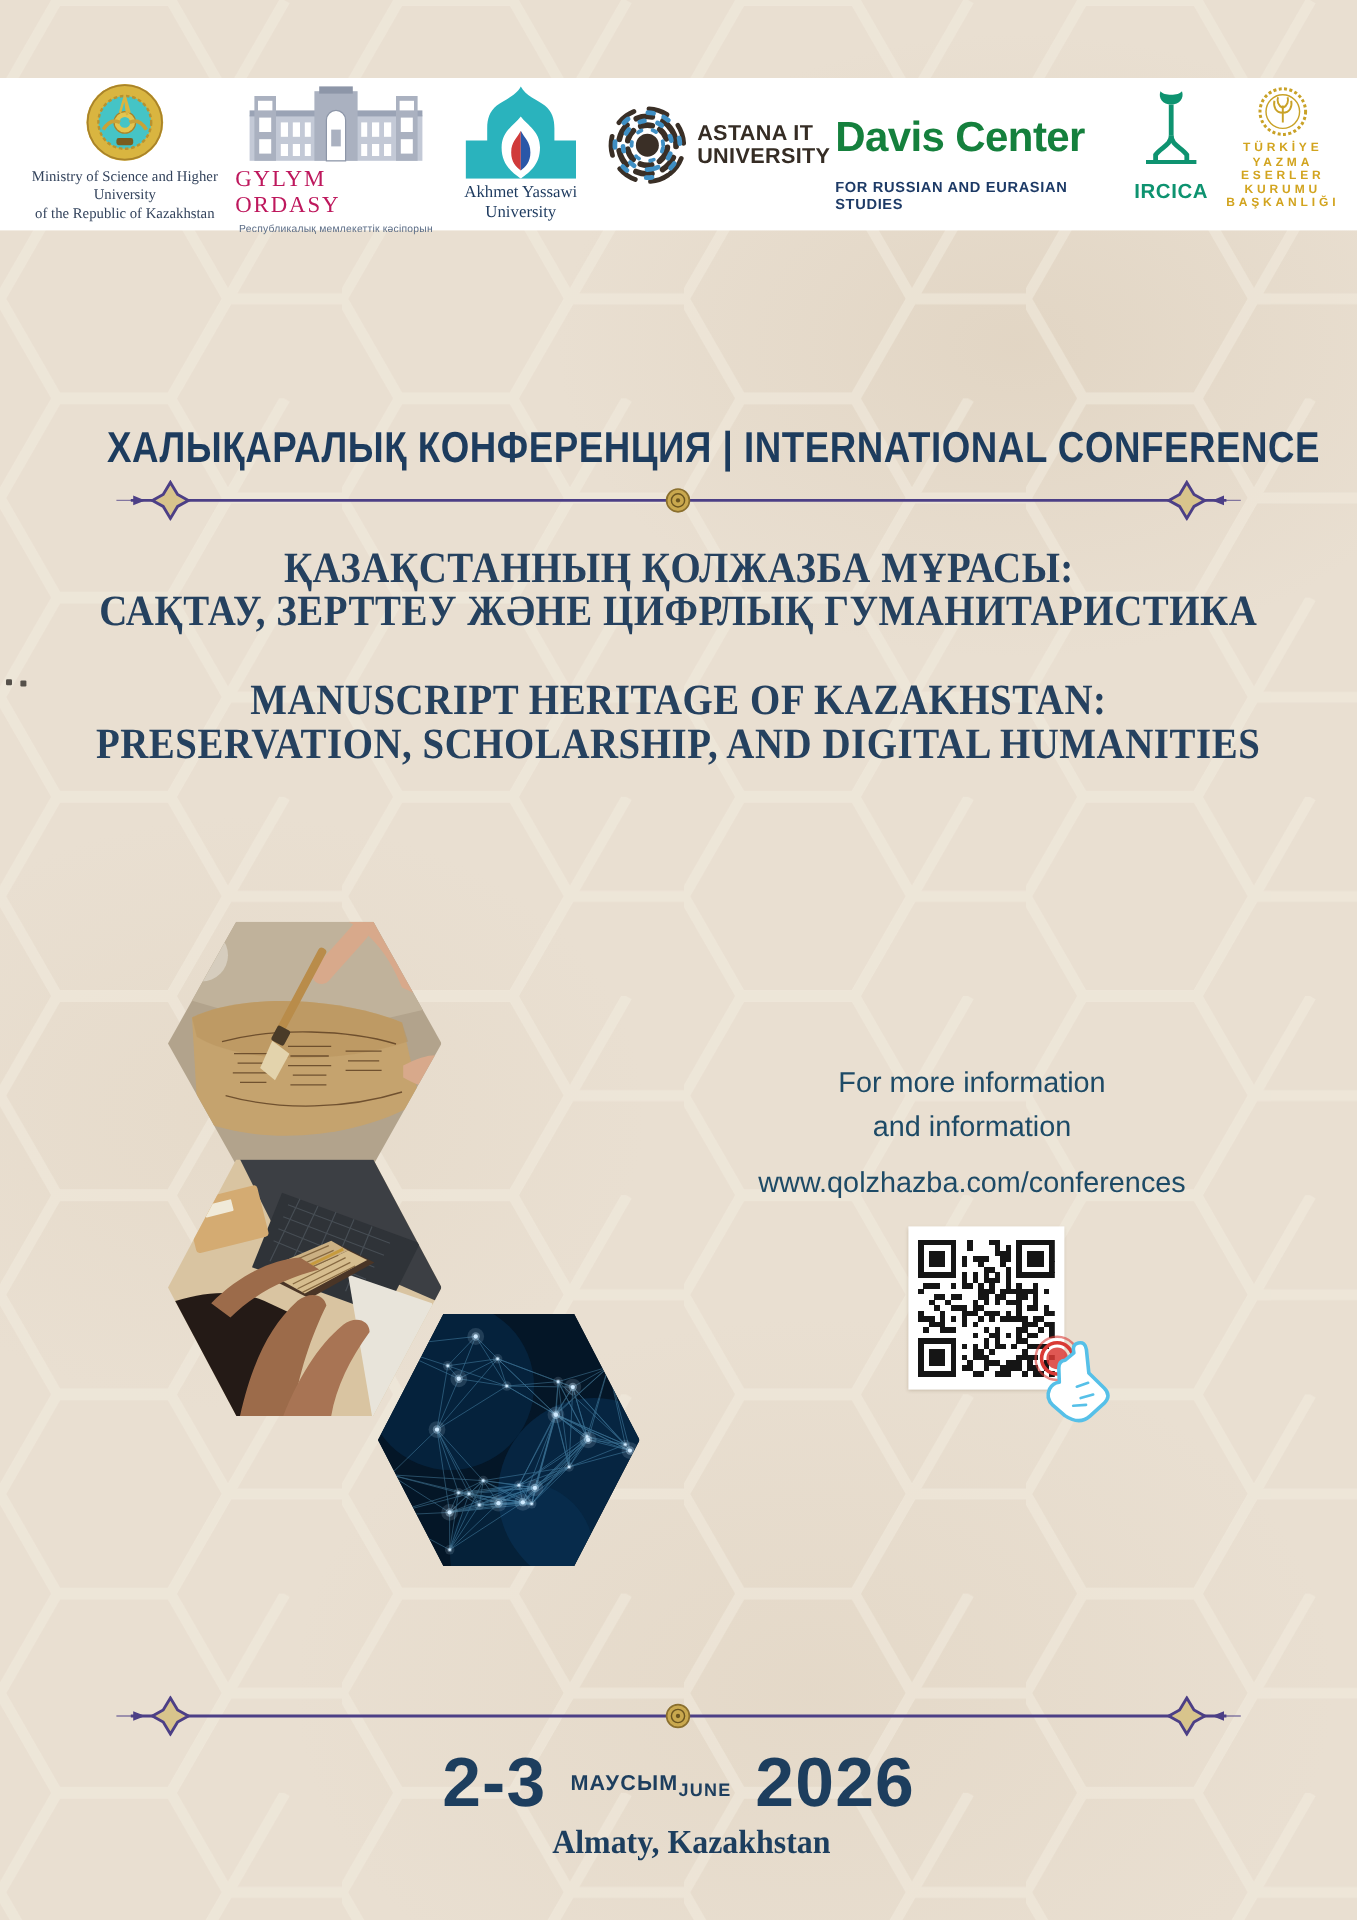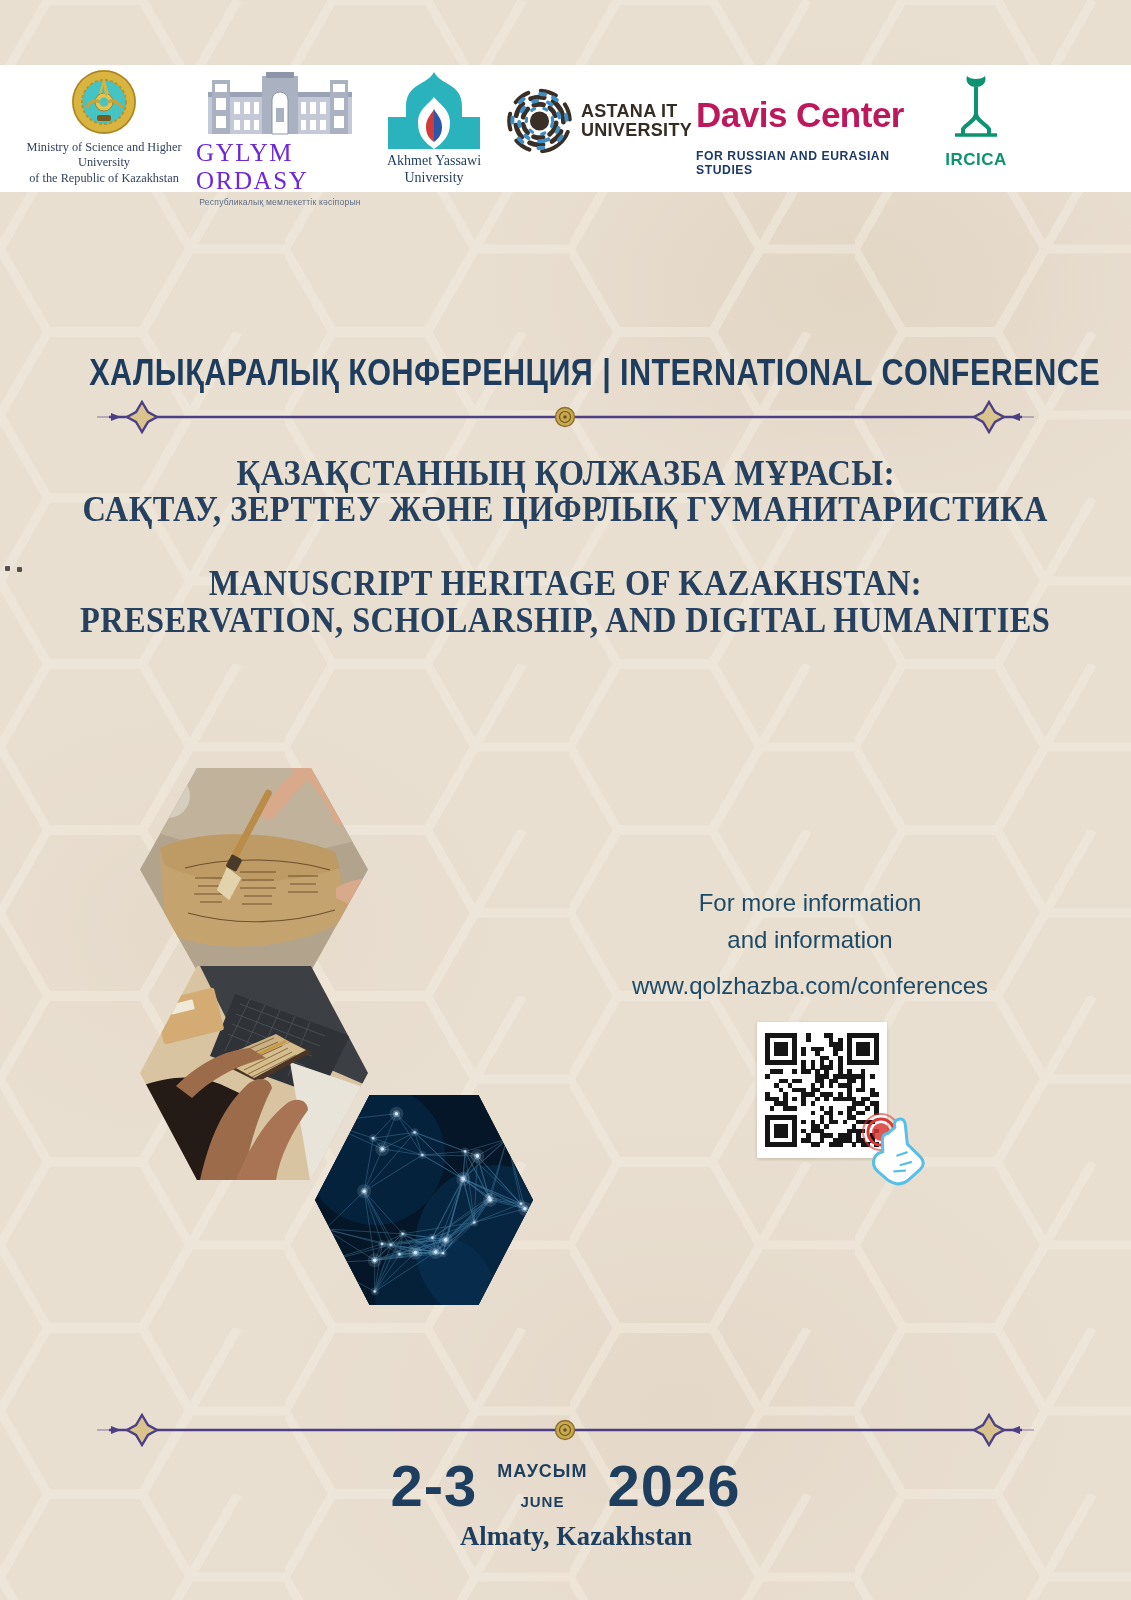--- a/index.html
+++ b/index.html
@@ -16,31 +16,31 @@
 
   
   .band{ position:absolute; left:0; top:65px; width:1131px; height:127px; background:#ffffff; }
   .logo{ position:absolute; display:flex; flex-direction:column; align-items:center; }
   .logo-caption{ font-family:"Liberation Serif", serif; color:#33435c; text-align:center; }
 
   .lg-ministry{ left:10px; top:3px; width:188px; }
   .lg-ministry .logo-caption{ font-size:12.3px; line-height:1.25; margin-top:4px; }
 
   .lg-gylym{ left:196px; top:5px; width:168px; }
-  .gylym-title{ font-family:"Liberation Serif", serif; font-size:25px; letter-spacing:1.6px; color:#6d28d9; margin-top:3px; }
+  .gylym-title{ font-family:"Liberation Serif", serif; font-size:19px; letter-spacing:1.6px; color:#be185d; margin-top:3px; }
   .gylym-sub{ font-size:8.6px; color:#5c6d86; margin-top:2px; letter-spacing:.2px; }
 
   .lg-yassawi{ left:382px; top:6px; width:104px; }
   .lg-yassawi .logo-caption{ font-size:14px; line-height:1.2; color:#1d3a5f; margin-top:4px; }
 
   .lg-astana{ left:506px; top:14px; width:186px; flex-direction:row; align-items:center; gap:8px; }
   .astana-text{ font-weight:bold; font-size:18px; line-height:1.08; color:#352c24; letter-spacing:.3px; }
 
   .lg-davis{ left:696px; top:32px; width:236px; align-items:flex-start; }
-  .davis-title{ font-weight:bold; font-size:35px; color:#be185d; letter-spacing:-.5px; line-height:1; }
+  .davis-title{ font-weight:bold; font-size:35px; color:#15803d; letter-spacing:-.5px; line-height:1; }
   .davis-sub{ font-weight:bold; font-size:12.2px; color:#1d3a66; letter-spacing:.55px; margin-top:17px; }
 
   .lg-ircica{ left:936px; top:8px; width:80px; }
   .ircica-label{ font-weight:bold; font-size:17px; color:#0e9370; letter-spacing:.5px; margin-top:1px; }
 
   .lg-yazma{ left:1016px; top:7px; width:106px; }
   .yazma-lines{ margin-top:4px; text-align:center; }
   .yazma-lines div{ font-weight:bold; font-size:10px; letter-spacing:3.2px; line-height:1.16; color:#d2a41f; white-space:nowrap; }
 
   
@@ -72,21 +72,21 @@
   .info-line{ font-size:24px; line-height:1.55; }
   .info-url{ font-size:24px; margin-top:14px; color:#1d4a66; }
 
   .qr-card{ position:absolute; left:757px; top:1022px; width:130px; height:136px; background:#ffffff; box-shadow:0 1px 3px rgba(90,70,40,.25); }
   .qr-card svg{ position:absolute; left:8px; top:8px; width:114px; height:120px; }
   .cursor{ position:absolute; left:848px; top:1100px; width:92px; height:92px; }
 
   
   .date-row{ position:absolute; left:0; top:1452px; width:1131px; display:flex; justify-content:center; align-items:center; gap:20px; color:#1d3e5e; }
   .date-days, .date-year{ font-weight:bold; font-size:58px; letter-spacing:1px; }
-  .date-months{ display:flex; flex-direction:column; align-items:center; line-height:1; }
+  .date-months{ display:flex; flex-direction:row; align-items:center; line-height:1; }
   .month-kk{ font-weight:bold; font-size:18px; letter-spacing:1px; }
   .month-en{ font-weight:bold; font-size:15px; letter-spacing:1px; margin-top:14px; }
   .location{ top:1520px;padding-left:22px; }
   .location .cond{ font-family:"Liberation Serif", serif; font-weight:bold; font-size:28px; color:#1d3e5e; transform:scaleX(.95); }
 </style>
 </head>
 <body>
 
 <div class="poster">
 
@@ -203,20 +203,34 @@
           <path d="M23 14 C16 14 12 9 14 3 C17 7 29 7 32 3 C34 9 30 14 23 14 Z" fill="#0e9370" stroke="none"></path>
           <path d="M23 14 L23 40"></path>
           <path d="M23 40 C23 48 14 50 10 56 L10 62"></path>
           <path d="M23 40 C23 48 32 50 36 56 L36 62"></path>
           <path d="M2 62 L44 62" stroke-width="3.5"></path>
         </g>
       </svg>
       <div class="ircica-label">IRCICA</div>
     </div>
 
+    <div class="logo lg-yazma">
+      <svg width="42" height="42" viewBox="0 0 42 42">
+        <circle cx="21" cy="21" r="19" fill="none" stroke="#c9a227" stroke-width="2.5" stroke-dasharray="2.5 2"></circle>
+        <circle cx="21" cy="21" r="14" fill="none" stroke="#c9a227" stroke-width="1.2"></circle>
+        <path d="M21 30 L21 16 M21 22 C15 22 13 17 14 12 M21 22 C27 22 29 17 28 12 M21 18 C17 16 16 12 17 9 M21 18 C25 16 26 12 25 9" stroke="#c9a227" stroke-width="1.6" fill="none"></path>
+      </svg>
+      <div class="yazma-lines">
+        <div>TÜRKİYE</div>
+        <div>YAZMA</div>
+        <div>ESERLER</div>
+        <div>KURUMU</div>
+        <div>BAŞKANLIĞI</div>
+      </div>
+    </div>
   </div>
 
   <div class="line-center kicker">
     <span class="cond">ХАЛЫҚАРАЛЫҚ КОНФЕРЕНЦИЯ | INTERNATIONAL CONFERENCE</span>
   </div>
 
   <svg class="divider divider-top" viewBox="0 0 941 34">
     <path d="M2 17 H939" stroke="#4c3f86" stroke-width="1.2" opacity=".65"></path>
     <path d="M14 17 H927" stroke="#4c3f86" stroke-width="2.4"></path>
     <path d="M16 13 L26 17 L16 21 M925 13 L915 17 L925 21" fill="#4c3f86"></path>

